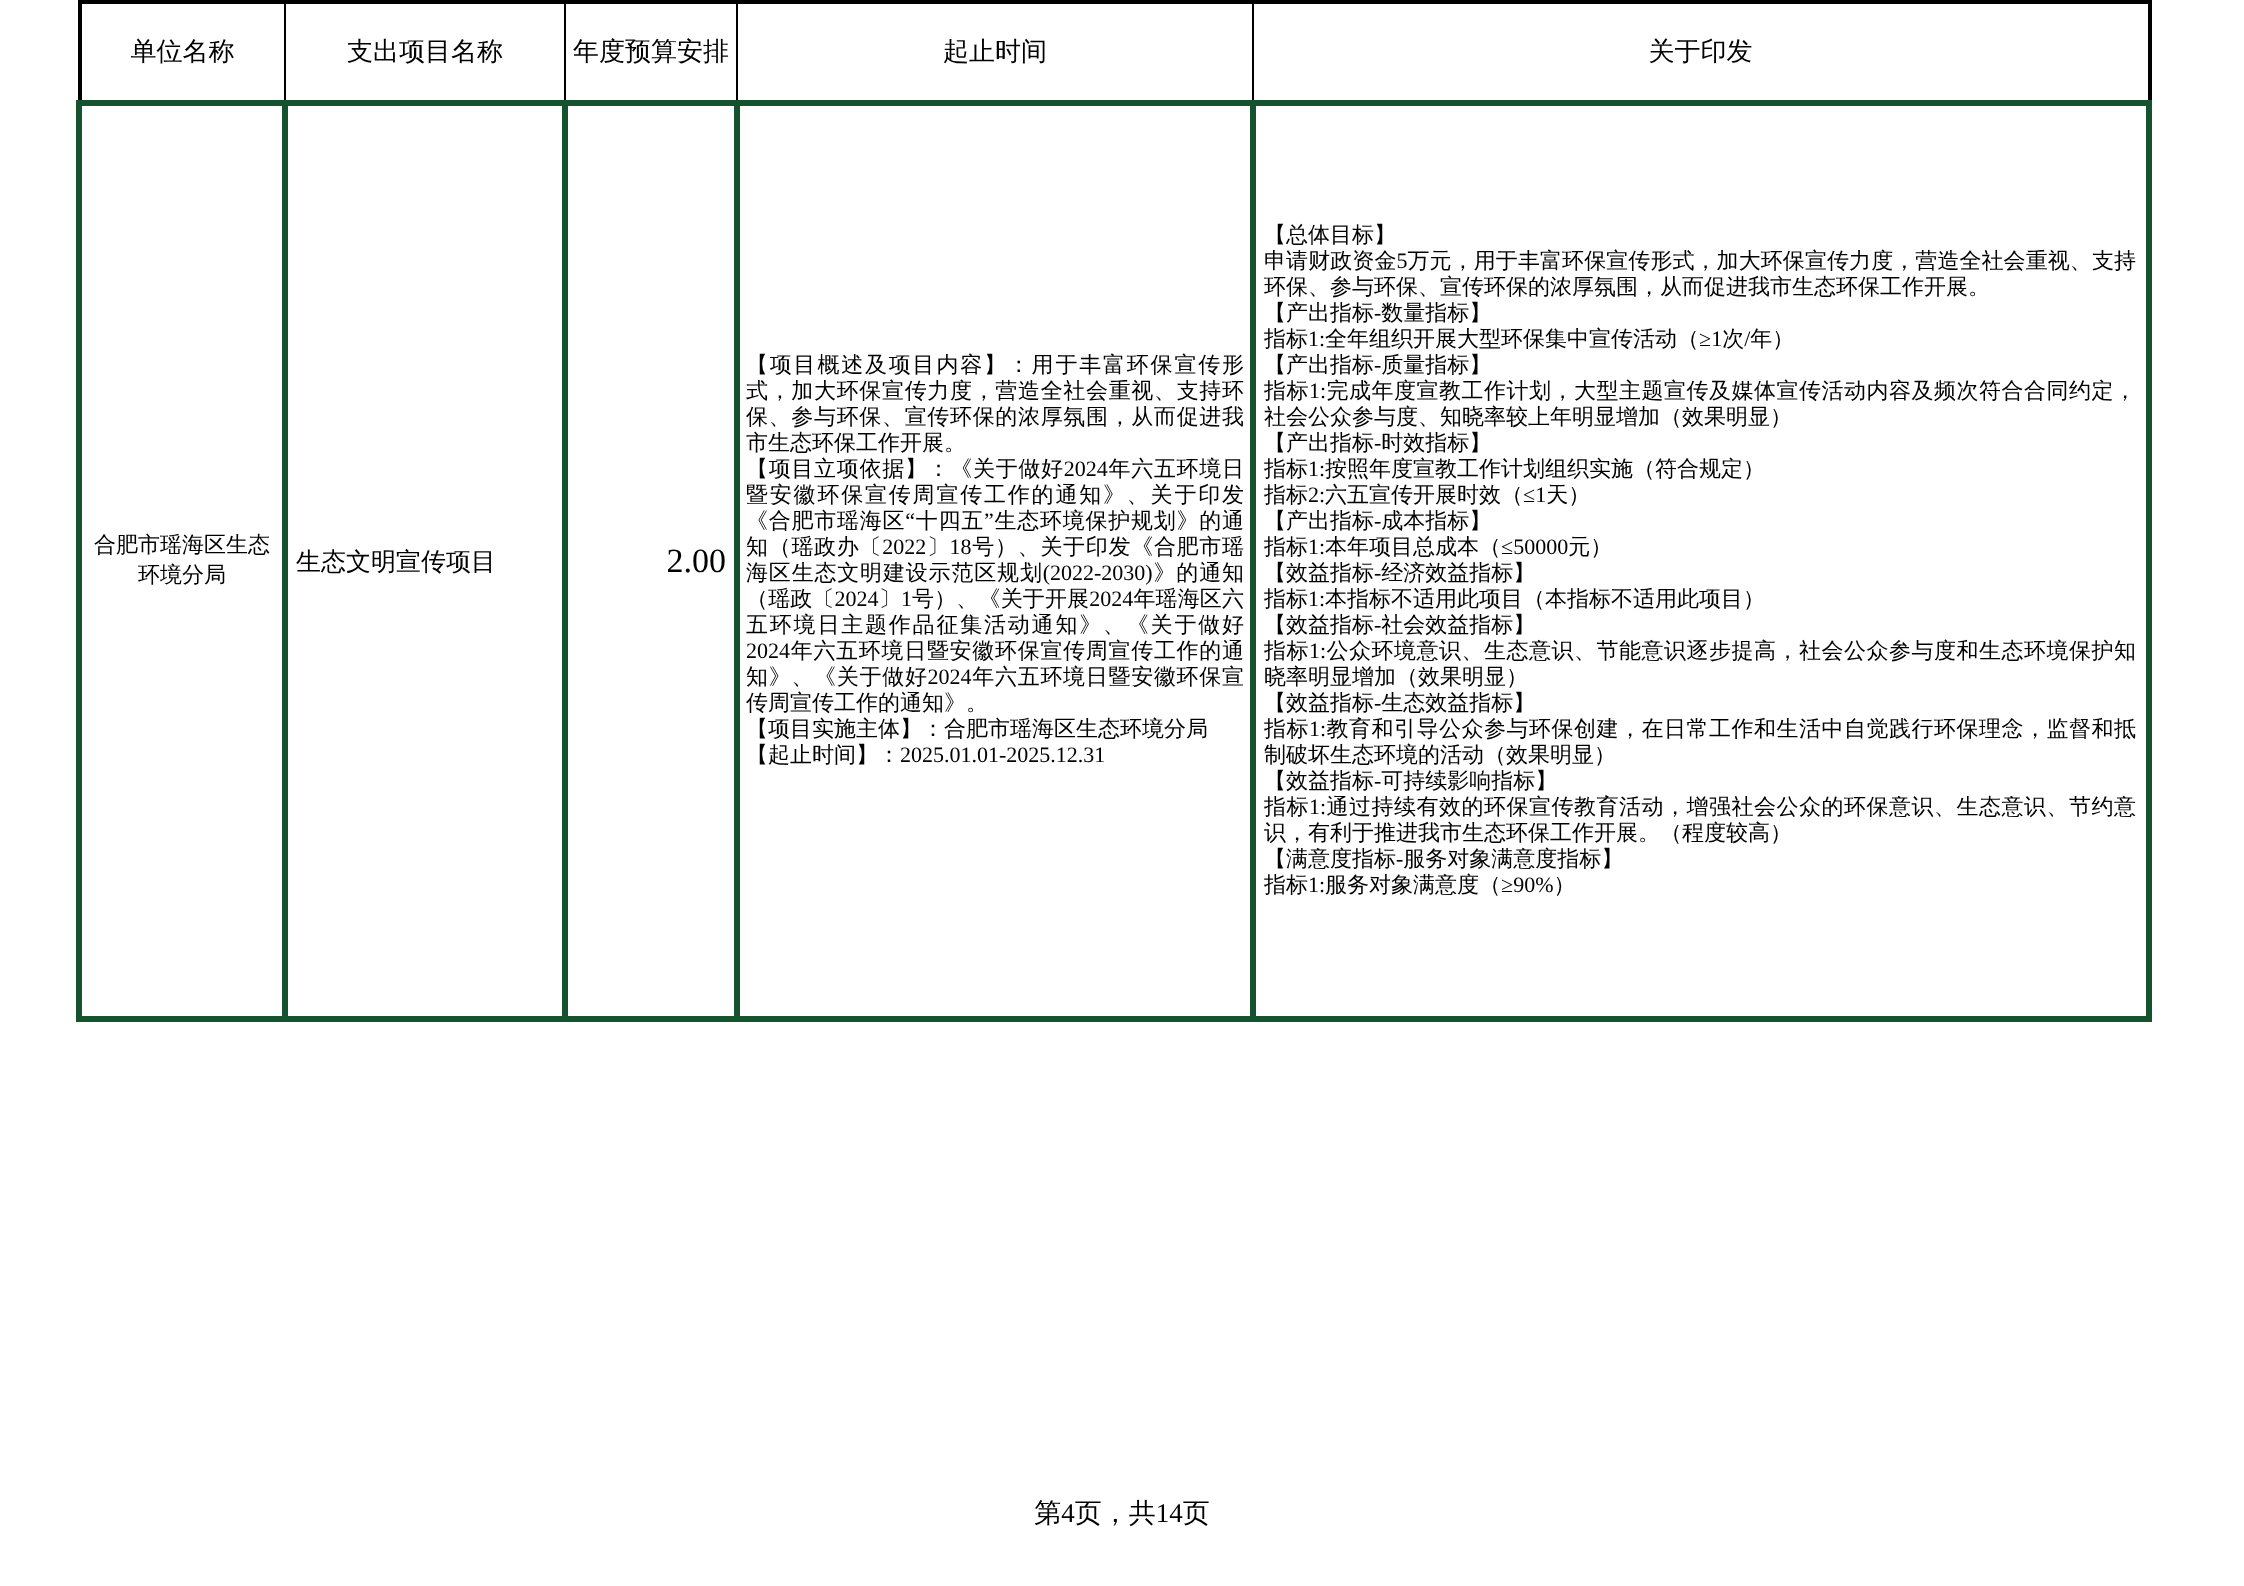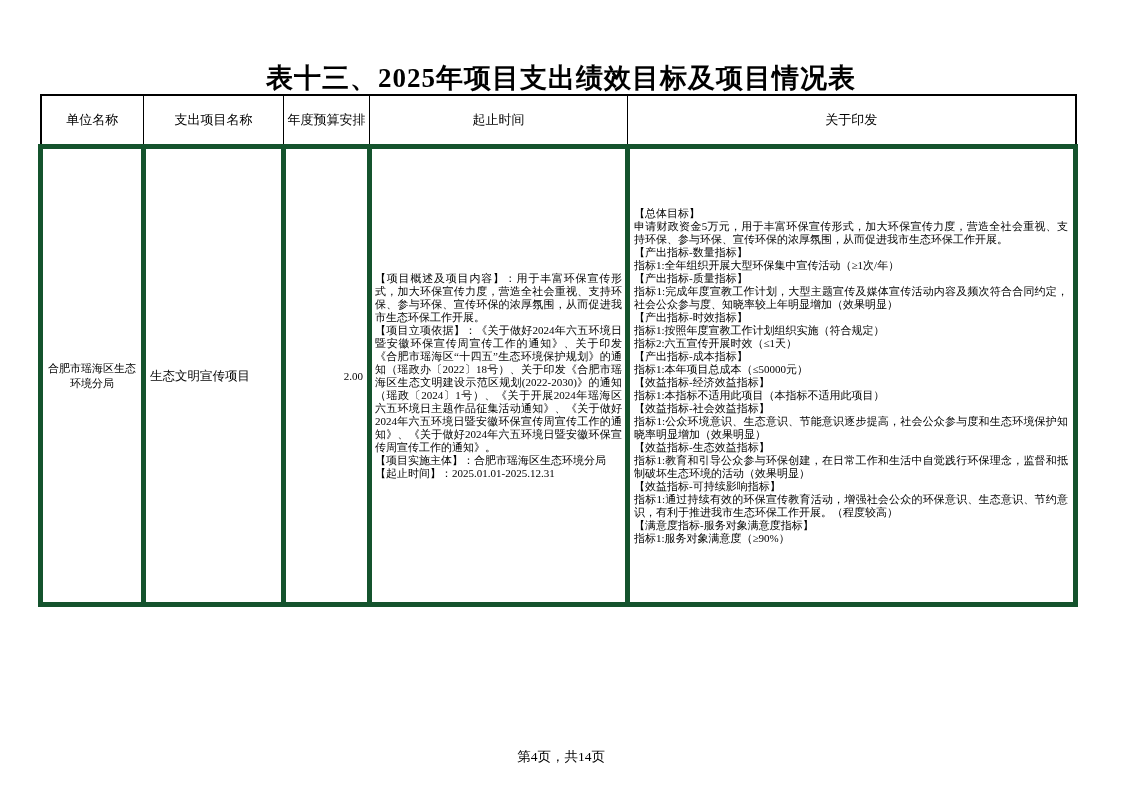--- a/index.html
+++ b/index.html
@@ -45,40 +45,40 @@
     border: 1px solid #000;
     border-bottom: 2px solid #000;
     font-weight: normal;
     font-size: 13px;
     height: 26px;
     text-align: center;
     padding: 11px 2px;
     overflow: hidden;
   }
   table.report td {
-    border: 5px solid #14532d;
+    border: 3px solid #14532d;
     vertical-align: middle;
     overflow: hidden;
     margin-top: 32px;
   }
   tr.data-row { height: 458px; }
   .cell-unit {
     font-size: 11px;
     line-height: 15px;
     text-align: center;
     padding: 2px 2px;
   }
   .cell-project {
     font-size: 12.5px;
     line-height: 16px;
     text-align: left;
     padding: 2px 4px;
   }
   .cell-budget {
-    font-size: 11px;
+    font-size: 17px;
     text-align: right;
     padding: 2px 4px 2px 2px;
   }
   .cell-info, .cell-target {
     font-size: 11px;
     line-height: 13px;
     white-space: pre-wrap;
     text-align: justify;
     padding: 2px 3px;
   }
@@ -90,21 +90,20 @@
     width: 1122px;
     text-align: center;
     font-size: 13.5px;
   }
 </style>
 </head>
 <body>
 
 <div class="page">
 
-  <h1 class="doc-title">表十三、2025年项目支出绩效目标及项目情况表</h1>
 
 
   <table class="report">
     <colgroup>
       <col style="width:103px">
       <col style="width:140px">
       <col style="width:86px">
       <col style="width:258px">
       <col style="width:448px">
     </colgroup>

